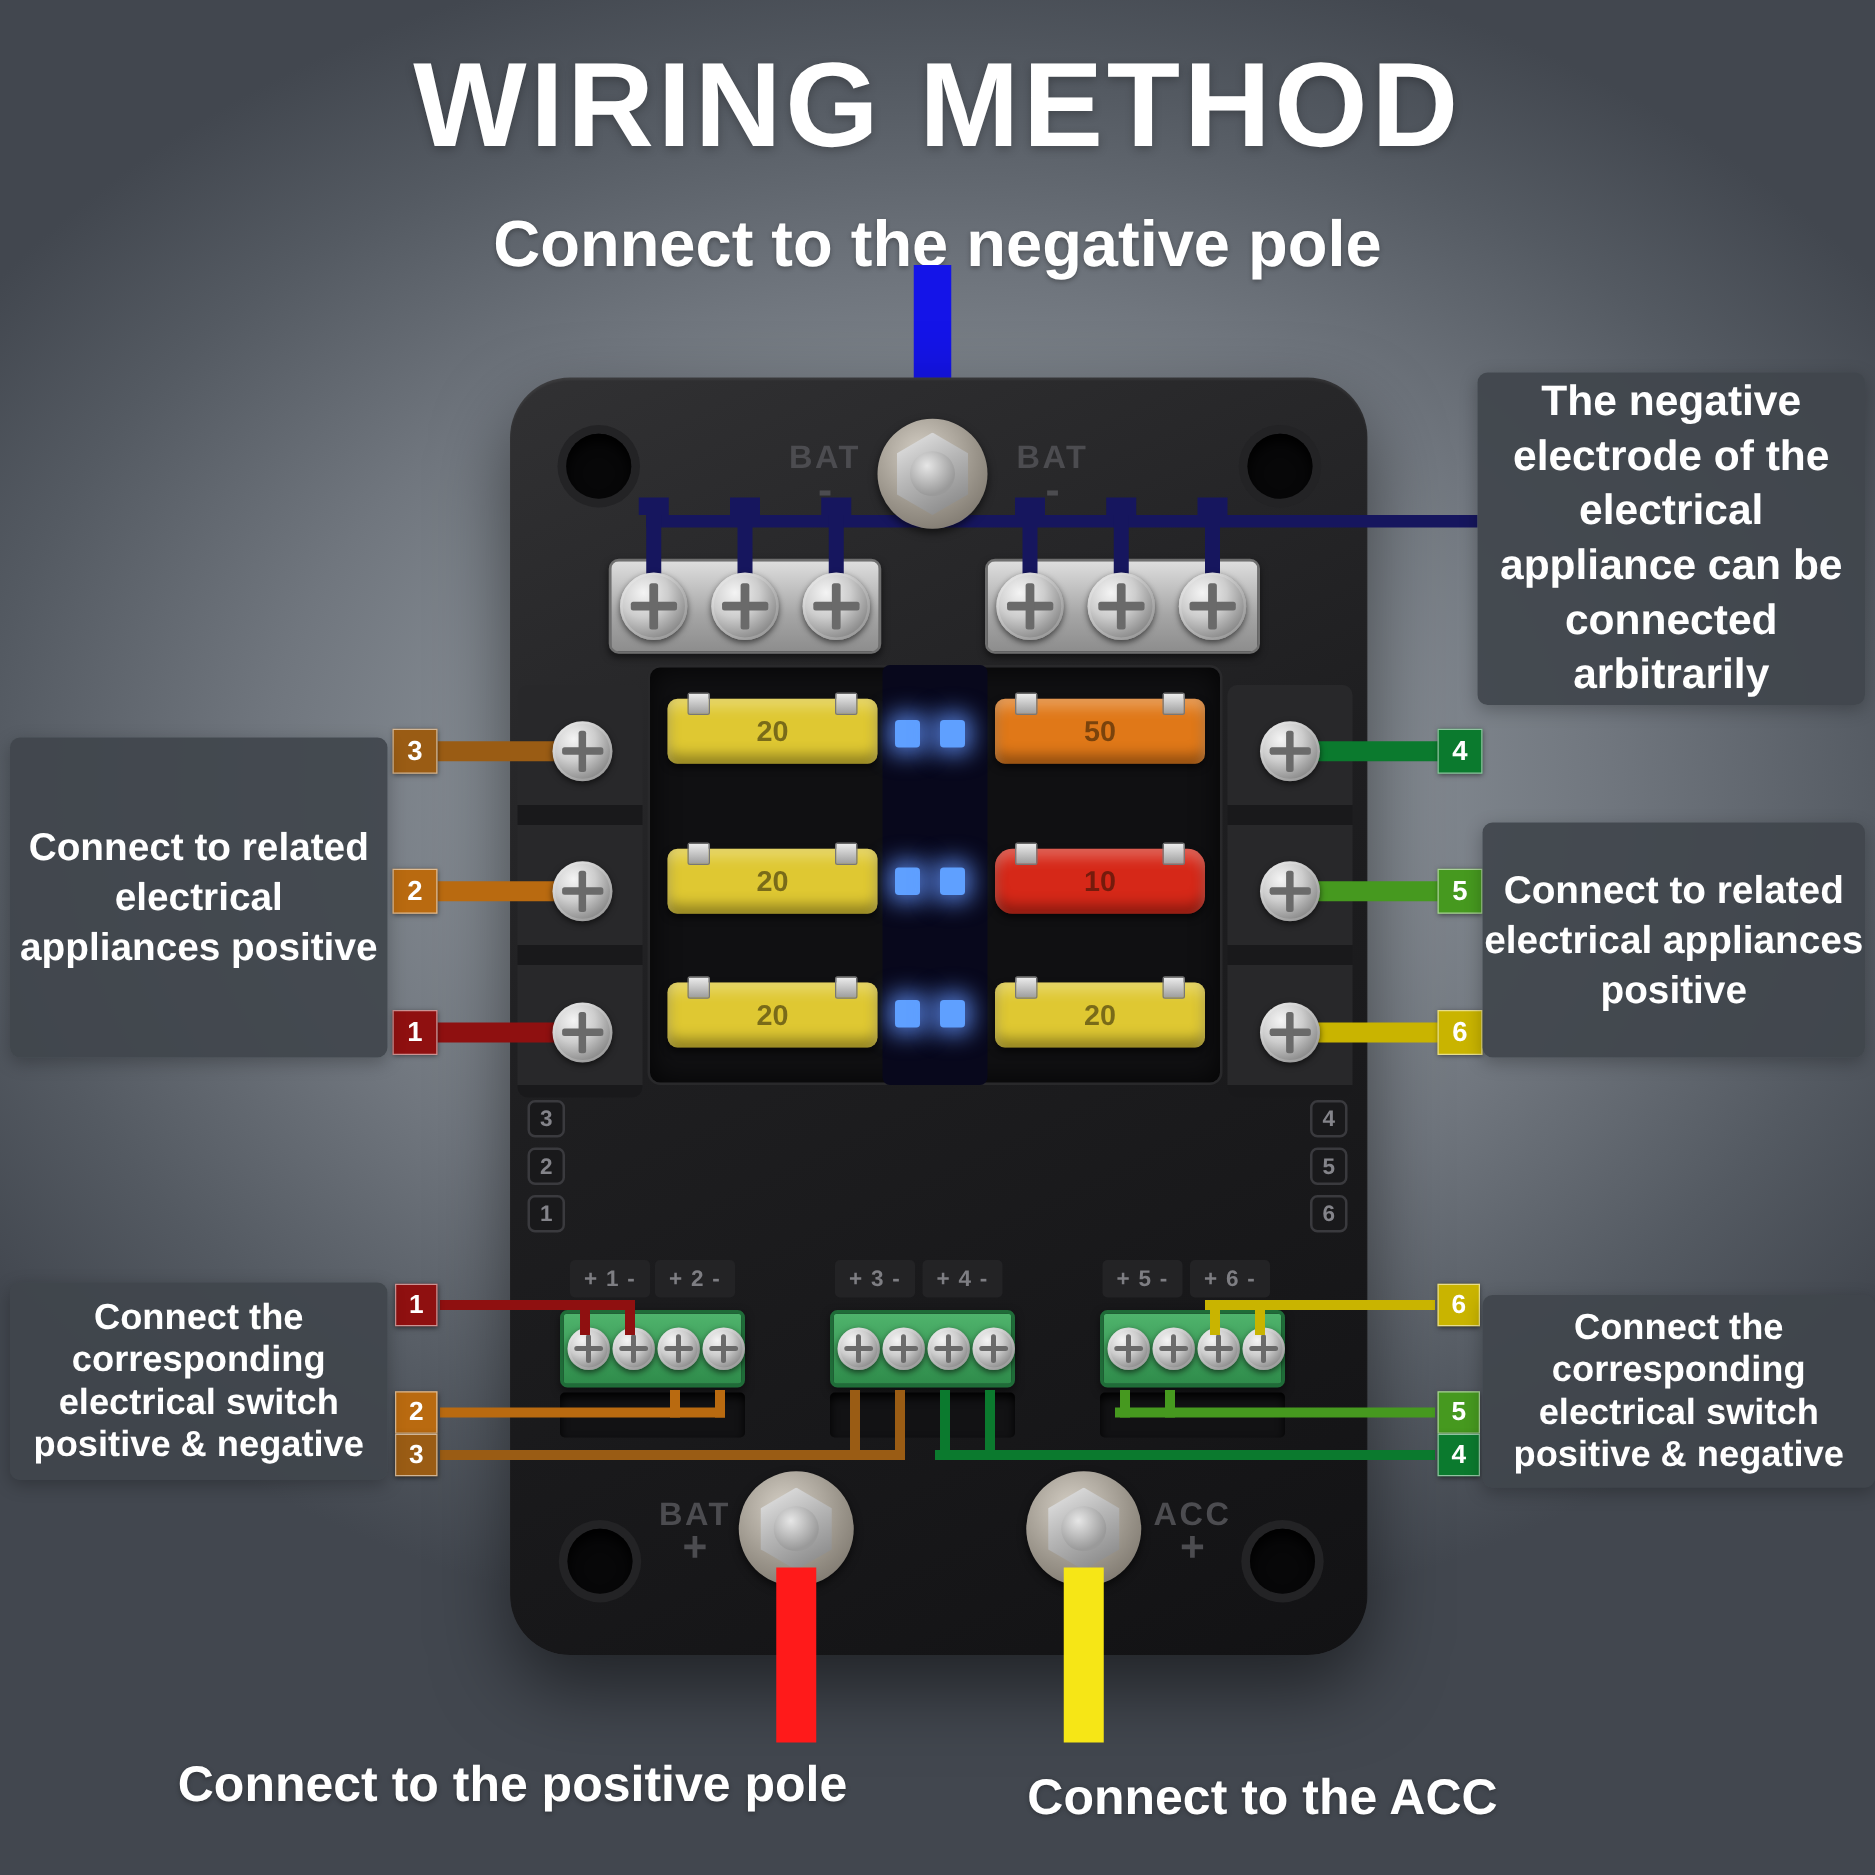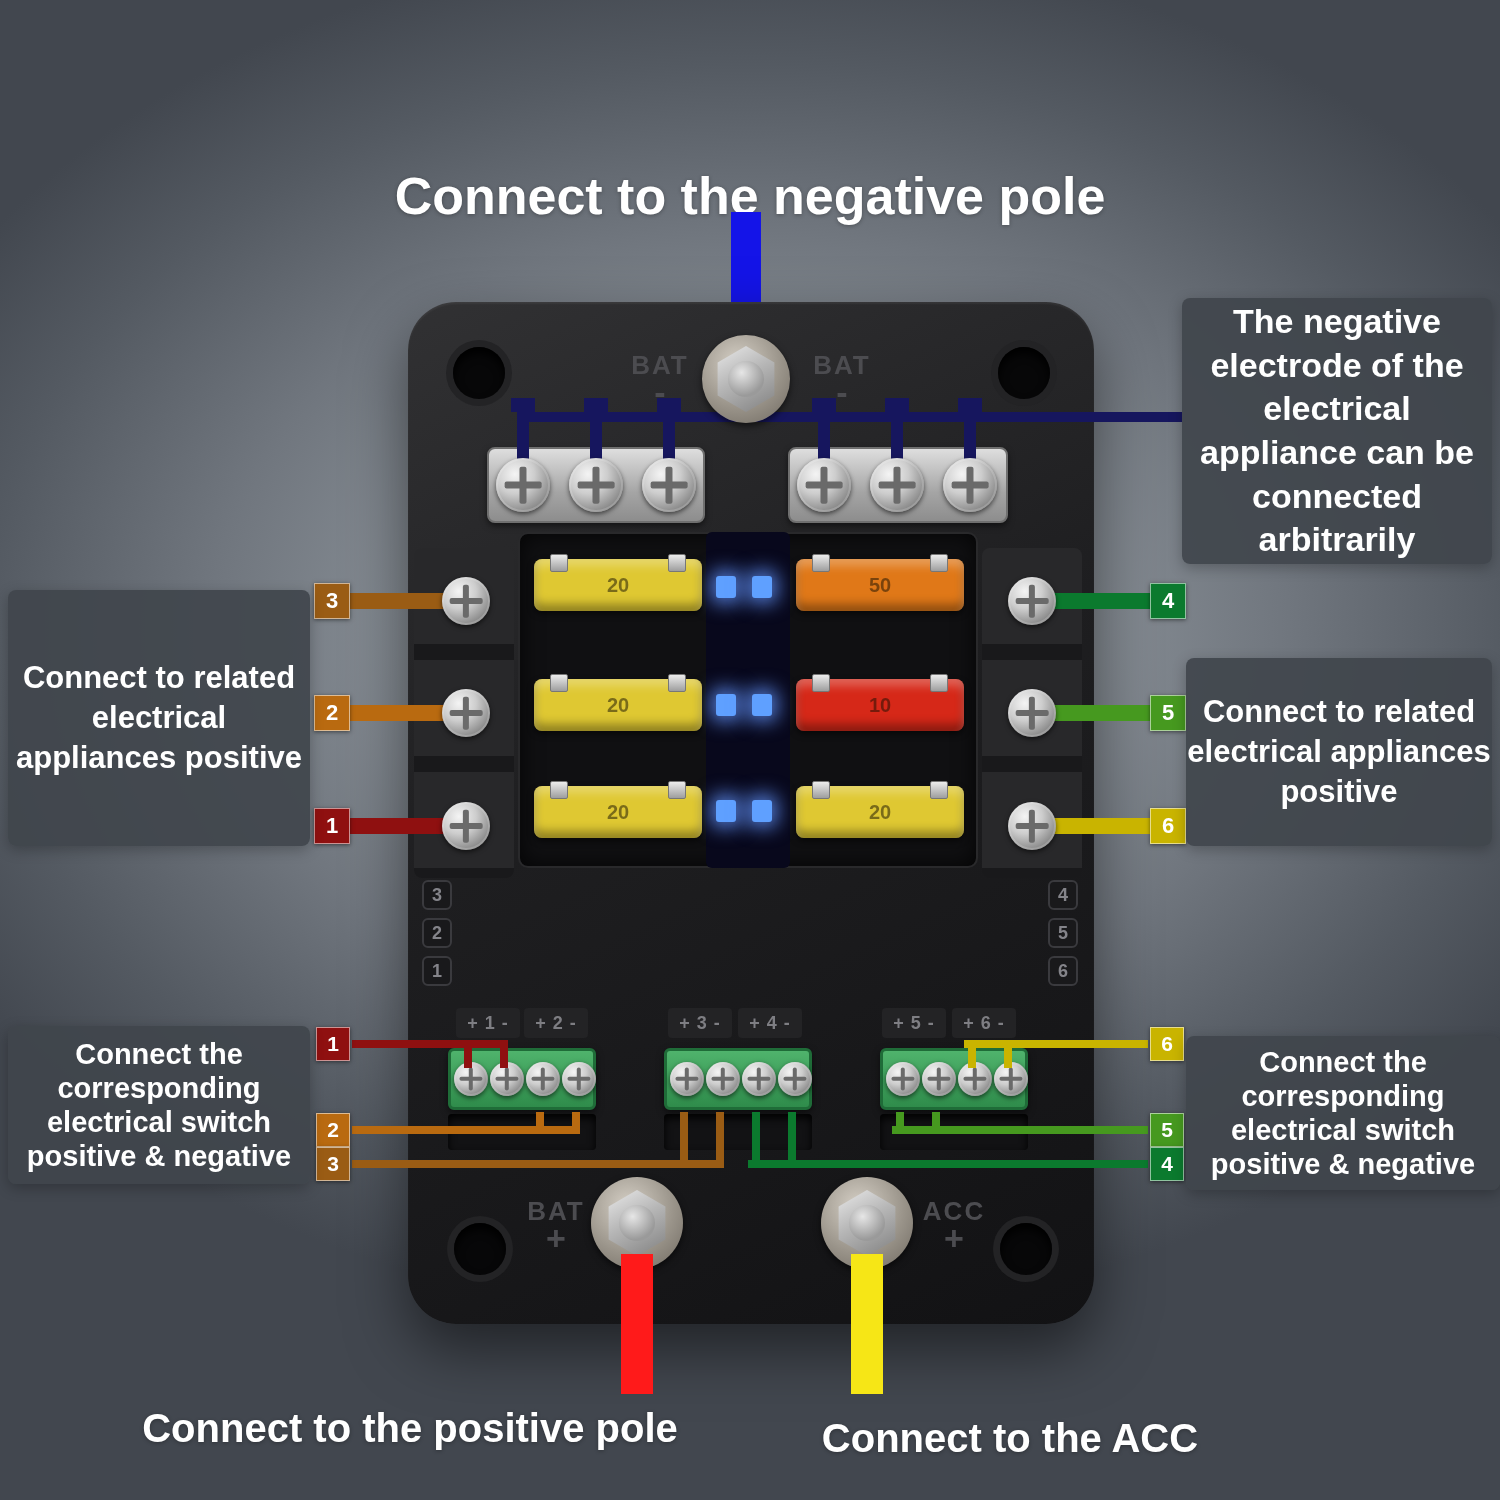--- a/index.html
+++ b/index.html
@@ -30,36 +30,37 @@
   .badge{position:absolute;color:#fff;font-weight:bold;text-align:center;border:1px solid rgba(255,255,255,.55);box-shadow:0 1px 4px rgba(0,0,0,.5);}
   .badge.b36{width:36px;height:36px;font-size:22px;line-height:34px;}
   .badge.b34{width:34px;height:34px;font-size:21px;line-height:32px;}
   .bat-label{position:absolute;text-align:center;color:#4c4c50;font-weight:bold;}
   .bat-label .nm{font-size:26px;letter-spacing:2px;}
   .bat-label .sg{font-size:34px;line-height:22px;}
   .panel{position:absolute;background:#101012;border-radius:10px;border:2px solid #29292b;box-shadow:inset 0 0 22px rgba(0,0,0,.8);}
   .ledstrip{position:absolute;background:#08081c;border-radius:6px;}
   .led{position:absolute;width:20px;height:22px;border-radius:3px;background:var(--led-blue);box-shadow:0 0 18px 6px rgba(100,150,255,.75);}
   .fuse{position:absolute;width:168px;height:52px;border-radius:8px;box-shadow:inset 0 7px 10px rgba(255,255,255,.28), inset 0 -7px 10px rgba(0,0,0,.35), 0 3px 6px rgba(0,0,0,.55);}
-  .fuse-y{background:var(--fuse-yellow);} .fuse-o{background:var(--fuse-orange);} .fuse-r{background:var(--fuse-red);}
-  .fuse .val{display:block;width:100%;text-align:center;line-height:52px;font-size:20px;font-weight:bold;color:rgba(20,14,0,.5);}
+  .fuse-y{background:var(--fuse-yellow);} .fuse-o{background:var(--fuse-orange);} .fuse-r{background:var(--fuse-red);border-radius:14px;}
+  .fuse .val{display:block;width:100%;text-align:center;line-height:52px;font-size:23px;font-weight:bold;color:rgba(20,14,0,.5);}
   .ftab{position:absolute;top:-5px;width:18px;height:18px;background:linear-gradient(#ececec,#9e9e9e);border:1px solid #777;border-radius:2px;}
   .ftab.l{left:16px;} .ftab.r{right:16px;}
   .cover{position:absolute;background:linear-gradient(#2d2d2f,#1b1b1d);border-radius:14px;border-top:2px solid #3c3c3e;box-shadow:0 4px 10px rgba(0,0,0,.5);}
   .brand{display:block;width:100%;text-align:center;font-size:54px;font-weight:bold;letter-spacing:12px;color:#77777c;line-height:134px;text-shadow:0 -1px 2px rgba(0,0,0,.7), 0 1px 1px rgba(255,255,255,.07);}
   .ctab{position:absolute;width:30px;height:30px;background:#19191b;border:2px solid #3a3a3e;border-radius:6px;color:#84848a;font-size:18px;font-weight:bold;text-align:center;line-height:26px;}
   .plate{position:absolute;width:64px;height:30px;background:#232325;border-radius:4px;color:#7e7e83;font-size:18px;font-weight:bold;text-align:center;line-height:30px;letter-spacing:1px;}
   .tblock{position:absolute;width:148px;height:62px;background:linear-gradient(#4fb36c,#2f8c4b);border:3px solid #1f6c38;border-radius:6px;box-shadow:0 3px 7px rgba(0,0,0,.5);}
   .slot{position:absolute;width:148px;height:36px;background:#121214;border-radius:4px;box-shadow:inset 0 4px 8px #000;}
 </style>
 </head>
 <body>
 
 <div id="canvas">
 
+  <h1 class="title">WIRING METHOD</h1>
 
   <div class="plain-note" style="left:0;top:166px;width:1500px;font-size:52px;">Connect to the negative pole</div>
 
   <div class="wire bg-blue" style="left:731px;top:212px;width:30px;height:132px;"></div>
 
   <div class="device" style="left:408px;top:302px;width:686px;height:1022px;"></div>
   <div class="rail" style="left:414px;top:548px;width:100px;height:330px;"></div>
   <div class="rail" style="left:982px;top:548px;width:100px;height:330px;"></div>
 
   <div class="hole" style="left:453px;top:347px;"></div>

